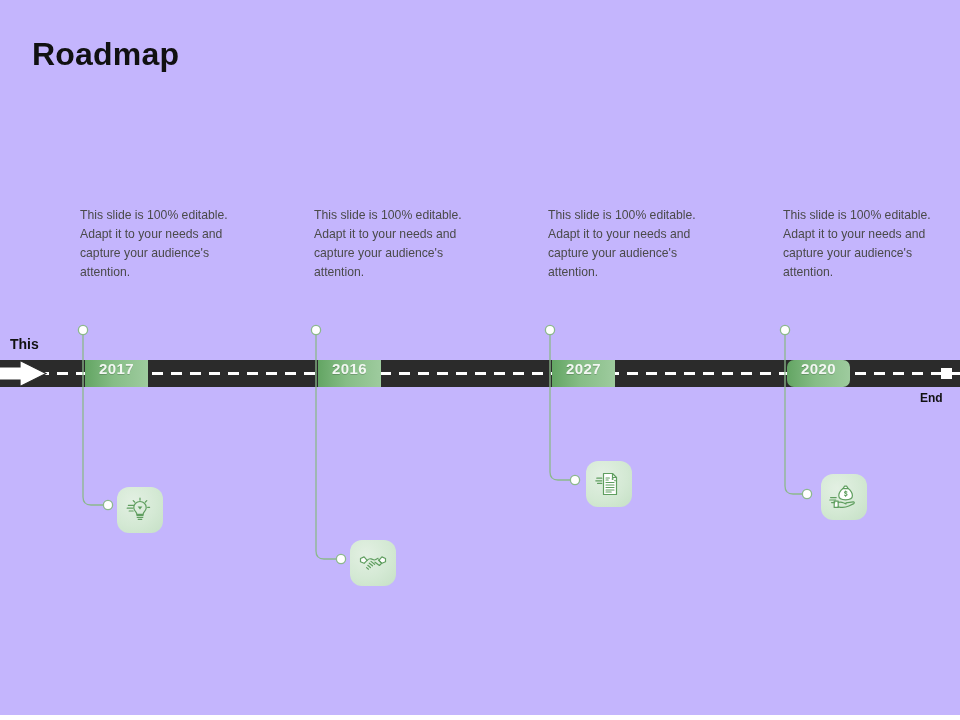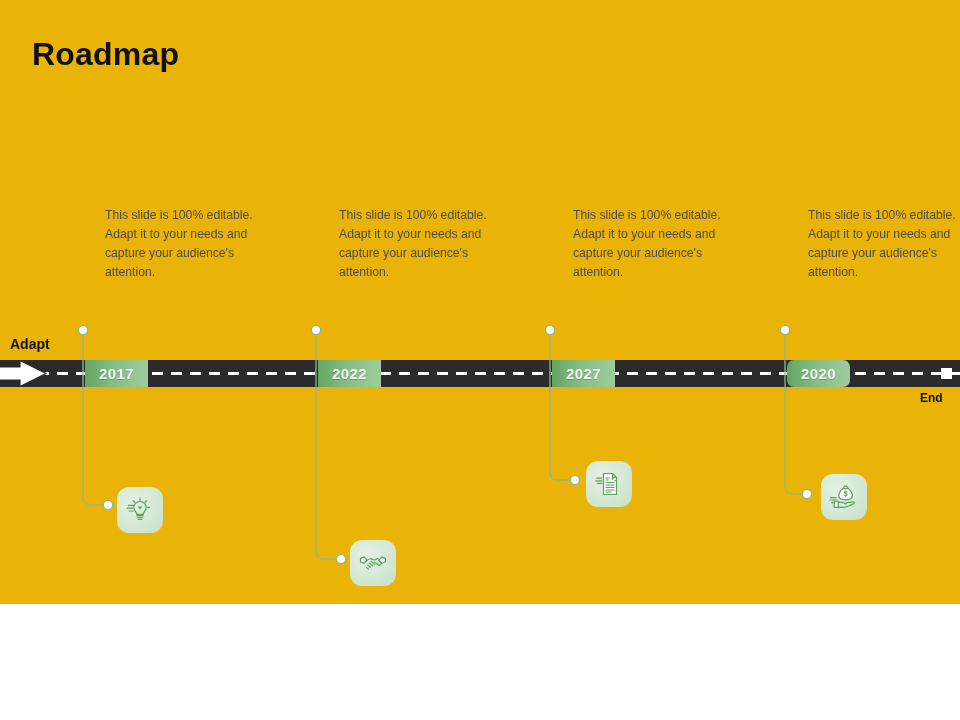--- a/index.html
+++ b/index.html
@@ -9,22 +9,22 @@
   body {
     width: 960px;
     height: 720px;
     background: #ffffff;
     font-family: "Liberation Sans", sans-serif;
     overflow: hidden;
   }
   .slide {
     position: relative;
     width: 960px;
-    height: 604px;
-    background: #eab308;
+    height: 715px;
+    background: #c4b5fd;
   }
 
   
   .page-title {
     position: absolute;
     left: 32px;
     top: 36px;
     font-size: 32px;
     font-weight: bold;
     color: #111111;
@@ -33,21 +33,20 @@
   }
 
   
   .desc {
     position: absolute;
     width: 150px;
     font-size: 12.2px;
     line-height: 19px;
     color: #4a4a4a;
     top: 206px;
-    margin-left: 25px;
   }
   .desc.c0 { left: 80px;  }
   .desc.c1 { left: 314px; }
   .desc.c2 { left: 548px; }
   .desc.c3 { left: 783px; }
 
   
   .road {
     position: absolute;
     left: 0;
@@ -105,21 +104,20 @@
   }
 
   
   .year-badge {
     position: absolute;
     top: 360px;
     width: 63px;
     height: 27px;
     background: linear-gradient(to right, #63a563 0%, #86bd86 45%, #9ecb9e 100%);
     display: flex;
-    align-items: center;
     justify-content: center;
   }
   .year-badge span {
     font-size: 15px;
     font-weight: bold;
     color: #f2f7f2;
     letter-spacing: 0.4px;
     text-shadow: 0 1px 0 rgba(0,0,0,0.18);
   }
   .year-badge.b0 { left: 85px;  }
@@ -170,28 +168,28 @@
   <div class="road-dash"></div>
 
   <div class="road-arrow">
     <svg width="62" height="27" viewBox="0 0 62 27">
       <path d="M0 7 L34 7 L34 0.5 L60 13.5 L34 26.5 L34 20 L0 20 Z" fill="#ffffff" stroke="#2b2b2b" stroke-width="1.2"></path>
     </svg>
   </div>
 
   <div class="end-square"></div>
 
-  <div class="start-label">Adapt</div>
+  <div class="start-label">This</div>
   <div class="end-label">End</div>
 
   <div class="year-badge b0">
     <span>2017</span>
   </div>
   <div class="year-badge b1">
-    <span>2022</span>
+    <span>2016</span>
   </div>
   <div class="year-badge b2">
     <span>2027</span>
   </div>
   <div class="year-badge b3">
     <span>2020</span>
   </div>
 
   <svg class="connector-layer" width="960" height="720" viewBox="0 0 960 720">
 

